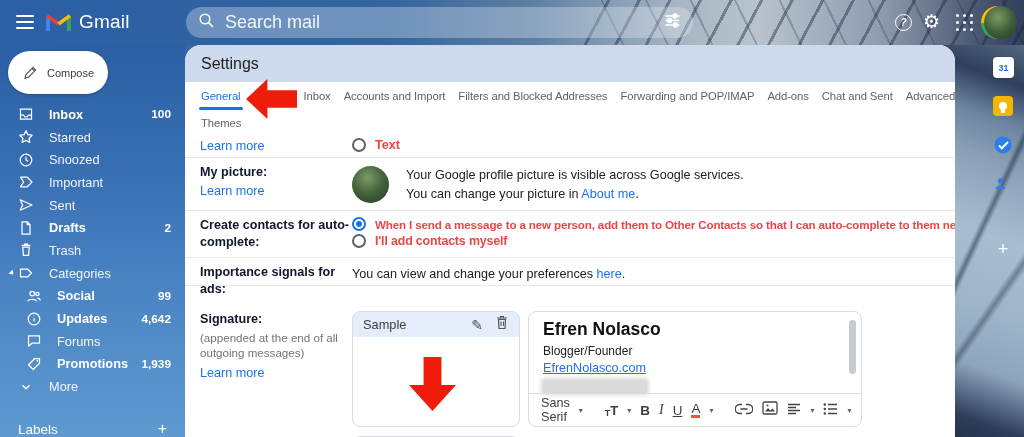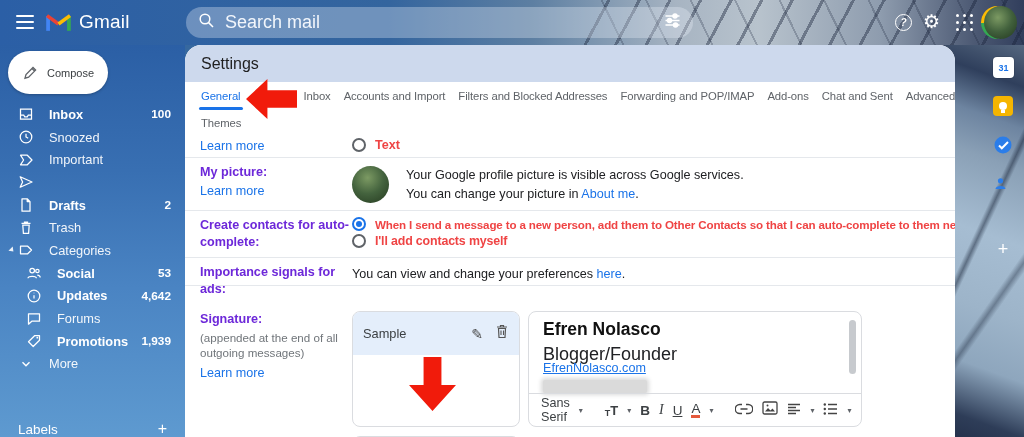--- a/index.html
+++ b/index.html
@@ -76,21 +76,21 @@
   .band { height:37px; background:#cdd9ed; border-radius:16px 16px 0 0; display:flex; align-items:center; padding-left:16px; }
   .band span { font-size:16px; color:#1f1f1f; }
   .tabs1 { display:flex; gap:13px; padding:8px 14px 0 16px; height:27px; white-space:nowrap; }
   .tab { font-size:11.3px; letter-spacing:-.1px; color:#5f6368; font-weight:500; cursor:pointer; position:relative; }
   .tab.active { color:#1a73e8; margin-right:50px; }
   .tab.active::after { content:""; position:absolute; left:-2px; right:-2px; top:17px; height:3px; background:#1a73e8; border-radius:2px; }
   .tabs2 { padding:4px 16px 0; height:24px; }
 
   .crow { display:flex; padding:0 15px; border-bottom:1px solid #e5e8ec; }
   .label-col { width:152px; flex:none; padding-top:6px; }
-  .label-col .blabel { font-size:12.6px; font-weight:700; color:#6d28d9; line-height:1.35; }
+  .label-col .blabel { font-size:12.6px; font-weight:700; color:#0f172a; line-height:1.35; }
   .label-col .note { font-size:11.6px; color:#70757a; line-height:1.3; margin-top:2px; }
   .link { color:#1a73e8; cursor:pointer; font-size:12.6px; text-decoration:none; }
   .ctrl-col { flex:1; padding-top:6px; }
 
   .rowA { height:25px; align-items:center; }
   .rowA .label-col, .rowA .ctrl-col { padding-top:0; }
   .rowB { height:53px; }
   .rowC { height:47px; }
   .rowD { height:28px; }
   .rowE { height:151px; border-bottom:none; position:relative;margin-top:19px; }
@@ -104,31 +104,31 @@
 
   .mp-wrap { display:flex; gap:17px; }
   .mp-avatar { width:37px; height:37px; border-radius:50%; flex:none; margin-top:2px;
     background:radial-gradient(circle at 42% 32%, #7c9a63 0%, #44633e 48%, #24391f 100%); }
   .mp-text { font-size:12.6px; color:#202124; line-height:1.5; padding-top:2px; }
 
   .imp-text { font-size:12.6px; color:#202124; }
 
   
   .sig-card { position:absolute; left:167px; top:6px; width:168px; height:116px; border:1px solid #dadce0; border-radius:8px; background:#fff; overflow:hidden; }
-  .sig-head { height:43px; background:#e4eefb; display:flex; align-items:center; padding:0 10px; gap:12px; }
+  .sig-head { height:25px; background:#e4eefb; display:flex; align-items:center; padding:0 10px; gap:12px; }
   .sig-name { font-size:12.8px; color:#3c4043; flex:1; }
   .pencil { font-size:14px; color:#444; cursor:pointer; }
   .create-new { position:absolute; left:167px; top:131px; width:168px; height:34px; border:1px solid #dadce0;
     border-radius:8px; background:#fff; display:flex; justify-content:center; padding-top:7px; gap:8px; cursor:pointer; }
   .create-new .cn-plus { color:#1a73e8; font-size:15px; font-weight:500; line-height:1; }
   .create-new .cn-label { color:#1a73e8; font-size:13px; font-weight:500; }
 
   .editor { position:absolute; left:343px; top:6px; width:334px; height:116px; border:1px solid #dadce0; border-radius:8px; background:#fff; }
   .ed-name { position:absolute; left:14px; top:7px; font-size:17.5px; font-weight:700; color:#111; }
-  .ed-role { position:absolute; left:14px; top:32px; font-size:18px; color:#202124; }
+  .ed-role { position:absolute; left:14px; top:32px; font-size:12px; color:#202124; }
   .ed-site { position:absolute; left:14px; top:49px; font-size:12.6px; color:#1a73e8; text-decoration:underline; cursor:pointer; }
   .redacted { position:absolute; left:8px; top:66px; width:104px; height:13px; background:#dadada; border-radius:2px; box-shadow:0 0 4px 2px #dadada; }
   .ed-scroll { position:absolute; right:5px; top:8px; width:7px; height:54px; background:#c7cace; border-radius:4px; }
   .ed-toolbar { position:absolute; left:0; right:0; bottom:0; height:33px; border-top:1px solid #dadce0;
     display:flex; align-items:center; padding:0 12px; gap:9px; color:#3c4043; }
   .tb-font { font-size:12.6px; }
   .caret { font-size:8px; color:#5f6368; }
   .tb-div { width:1px; height:18px; background:#dadce0; margin:0 2px; }
   .tb-b { font-weight:700; font-size:13.5px; }
   .tb-i { font-style:italic; font-family:"Liberation Serif", serif; font-size:14px; }
@@ -217,20 +217,29 @@
         <span class="nicon">
             <svg width="16" height="16" viewBox="0 0 16 16" fill="none" stroke="#fff" stroke-width="1.25">
               <path d="M2.5 3h11v10h-11z M2.5 9h3.2l1 1.8h2.6l1-1.8h3.2"></path>
             </svg>
           </span>
         <span class="nlabel">Inbox</span>
         <span class="ncount">100</span>
       </div>
       <div class="nav-item">
         <span class="nicon">
+            <svg width="16" height="16" viewBox="0 0 16 16" fill="none" stroke="#fff" stroke-width="1.25" stroke-linejoin="round">
+              <path d="M8 1.8l1.9 3.8 4.2.6-3 3 .7 4.2L8 11.4l-3.8 2 .7-4.2-3-3 4.2-.6z"></path>
+            </svg>
+          </span>
+        <span class="nlabel">Starred</span>
+        <span class="ncount"></span>
+      </div>
+      <div class="nav-item">
+        <span class="nicon">
             <svg width="16" height="16" viewBox="0 0 16 16" fill="none" stroke="#fff" stroke-width="1.25">
               <circle cx="8" cy="8" r="5.8"></circle>
               <path d="M8 4.8V8l2.2 1.3"></path>
             </svg>
           </span>
         <span class="nlabel">Snoozed</span>
         <span class="ncount"></span>
       </div>
       <div class="nav-item">
         <span class="nicon">
@@ -240,20 +249,21 @@
           </span>
         <span class="nlabel">Important</span>
         <span class="ncount"></span>
       </div>
       <div class="nav-item">
         <span class="nicon">
             <svg width="16" height="16" viewBox="0 0 16 16" fill="none" stroke="#fff" stroke-width="1.25" stroke-linejoin="round">
               <path d="M2.2 2.8L14 8 2.2 13.2 4.6 8z"></path>
             </svg>
           </span>
+        <span class="nlabel">Sent</span>
         <span class="ncount"></span>
       </div>
       <div class="nav-item bold">
         <span class="nicon">
             <svg width="16" height="16" viewBox="0 0 16 16" fill="none" stroke="#fff" stroke-width="1.25" stroke-linejoin="round">
               <path d="M4 1.8h5.2l2.8 2.8v9.6H4z M9.2 1.8v2.8H12"></path>
             </svg>
           </span>
         <span class="nlabel">Drafts</span>
         <span class="ncount">2</span>
@@ -280,21 +290,21 @@
       <div class="nav-item bold child">
         <span class="nicon">
             <svg width="16" height="16" viewBox="0 0 16 16" fill="none" stroke="#fff" stroke-width="1.25">
               <circle cx="6.2" cy="5.6" r="2.3"></circle>
               <path d="M2 13.2c0-2.6 8.4-2.6 8.4 0"></path>
               <circle cx="11.4" cy="6" r="1.7"></circle>
               <path d="M11.3 10.1c1.8.2 2.9 1 2.9 2.4"></path>
             </svg>
           </span>
         <span class="nlabel">Social</span>
-        <span class="ncount">53</span>
+        <span class="ncount">99</span>
       </div>
       <div class="nav-item bold child">
         <span class="nicon">
             <svg width="16" height="16" viewBox="0 0 16 16" fill="none" stroke="#fff" stroke-width="1.25">
               <circle cx="8" cy="8" r="5.8"></circle>
               <path d="M8 7.2v3.4 M8 4.8v.4"></path>
             </svg>
           </span>
         <span class="nlabel">Updates</span>
         <span class="ncount">4,642</span>

